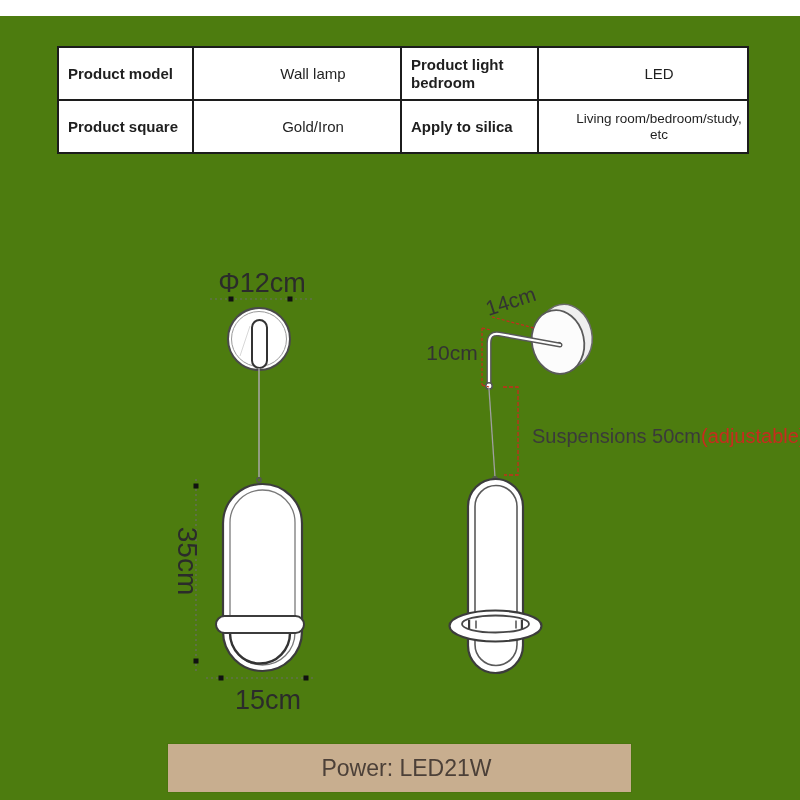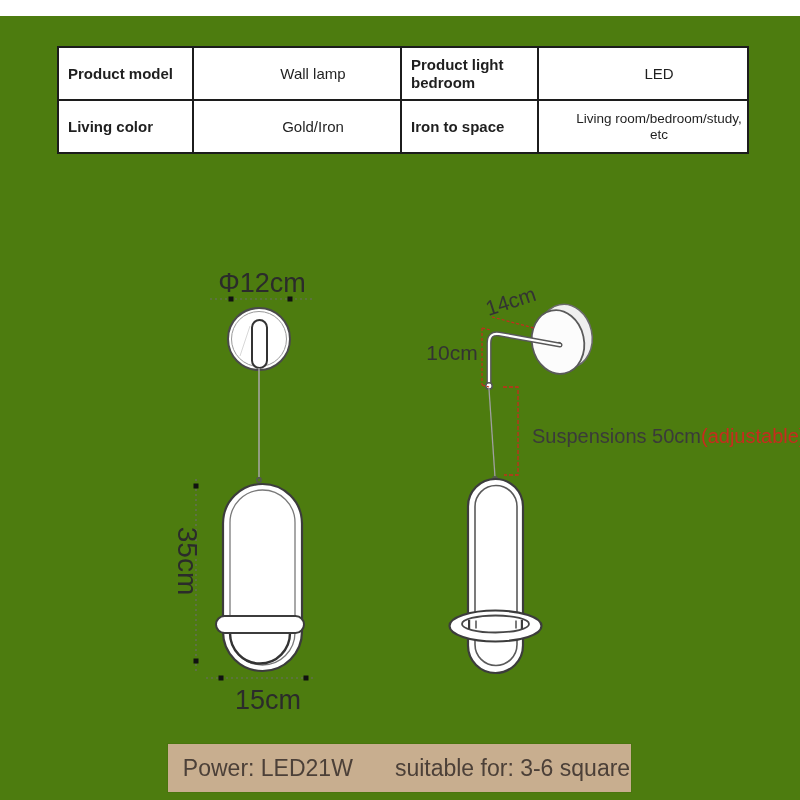--- a/index.html
+++ b/index.html
@@ -46,23 +46,23 @@
         <col style="width:210px">
     </colgroup>
     <tbody>
       <tr>
         <td class="key">Product model</td>
         <td class="val">Wall lamp</td>
         <td class="key">Product light bedroom</td>
         <td class="val">LED</td>
       </tr>
       <tr>
-        <td class="key">Living color</td>
+        <td class="key">Product square</td>
         <td class="val">Gold/Iron</td>
-        <td class="key">Iron to space</td>
+        <td class="key">Apply to silica</td>
         <td class="val val-small">Living room/bedroom/study, etc</td>
       </tr>
     </tbody>
   </table>
 
   <svg class="front-view" viewBox="0 0 210 460" xmlns="http://www.w3.org/2000/svg">
 
     <text x="122" y="31" text-anchor="middle" font-size="27" fill="#2b2b2b">Φ12cm</text>
 
     <g>
@@ -141,16 +141,15 @@
       <ellipse cx="70.5" cy="338" rx="33.5" ry="8.5" fill="none" stroke="#474747" stroke-width="1.8"></ellipse>
       <line x1="44.1" y1="334" x2="44.1" y2="343" stroke="#3c3c3c" stroke-width="2.2"></line>
       <line x1="96.9" y1="334" x2="96.9" y2="343" stroke="#3c3c3c" stroke-width="2.2"></line>
       <line x1="51" y1="334.5" x2="51" y2="342.5" stroke="#5a5a5a" stroke-width="1.6"></line>
       <line x1="91" y1="334.5" x2="91" y2="342.5" stroke="#5a5a5a" stroke-width="1.6"></line>
     </g>
   </svg>
 
   <div class="power-banner" style="background:#c8ae8f;color:#4c4038;padding-left:14px;">
     <span>Power: LED21W</span>
-    <span>suitable for: 3-6 square</span>
   </div>
 
 </div>
 
 </body></html>

